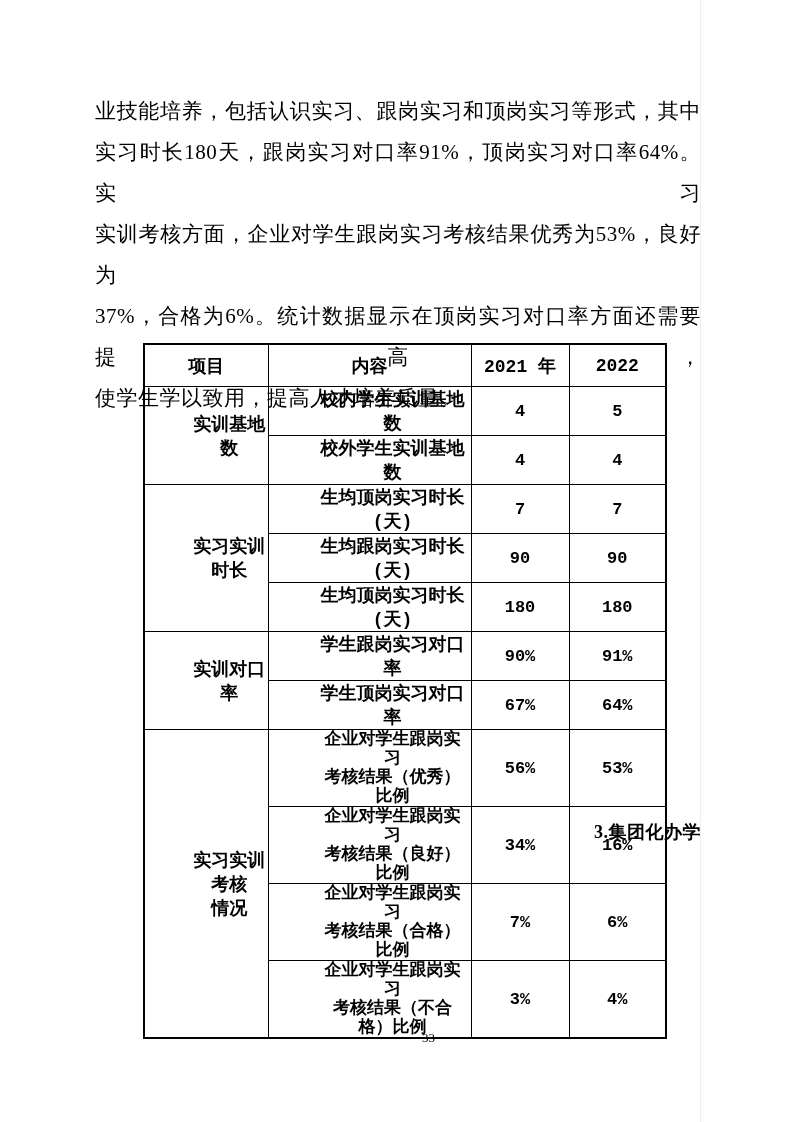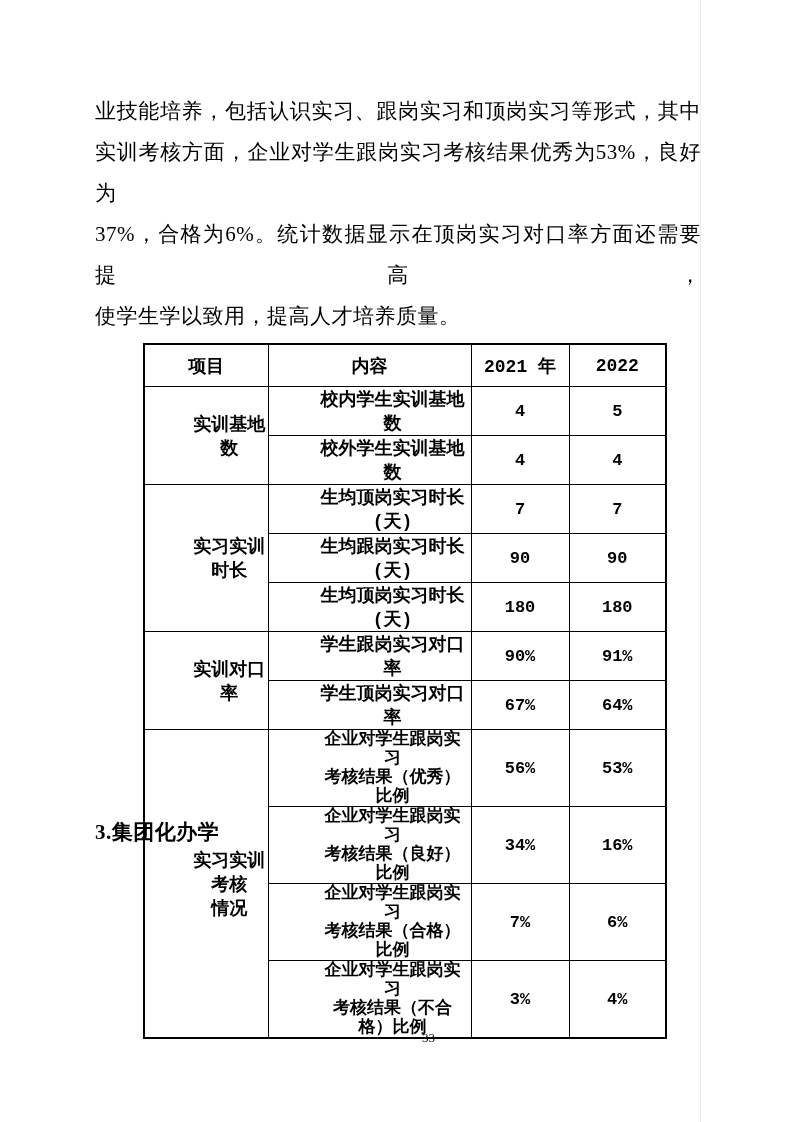--- a/index.html
+++ b/index.html
@@ -24,22 +24,23 @@
     font-size:21px;line-height:41px;
     letter-spacing:0.5px;
   }
   .para1{top:91px;}
   .para2{top:849px;}
   .line{text-align:justify;text-align-last:justify;}
   .line.noj{text-align-last:left;}
   .line.indent{text-indent:2em;}
   .heading{
     position:absolute;top:812px;left:95px;width:606px;
-    font-size:21px;line-height:41px;font-weight:bold;
+    font-size:18px;line-height:41px;font-weight:bold;
     letter-spacing:0.5px;
+    text-align:right;
   }
   
   table.data-table{
     position:absolute;top:343px;left:143px;
     width:522px;
     border-collapse:collapse;table-layout:fixed;
     border:2px solid var(--border);
   }
   .data-table col.c1{width:124px;}
   .data-table col.c2{width:203px;}
@@ -67,20 +68,21 @@
     margin-left:32px;
   }
 </style>
 </head>
 <body>
 
 <div class="page">
 
   <div class="para para1">
       <div class="line">业技能培养，包括认识实习、跟岗实习和顶岗实习等形式，其中</div>
+      <div class="line">实习时长180天，跟岗实习对口率91%，顶岗实习对口率64%。实习</div>
       <div class="line">实训考核方面，企业对学生跟岗实习考核结果优秀为53%，良好为</div>
       <div class="line">37%，合格为6%。统计数据显示在顶岗实习对口率方面还需要提高，</div>
       <div class="line noj">使学生学以致用，提高人才培养质量。</div>
     </div>
 
   <table class="data-table">
     <colgroup>
       <col class="c1">
         <col class="c2">
         <col class="c3">

